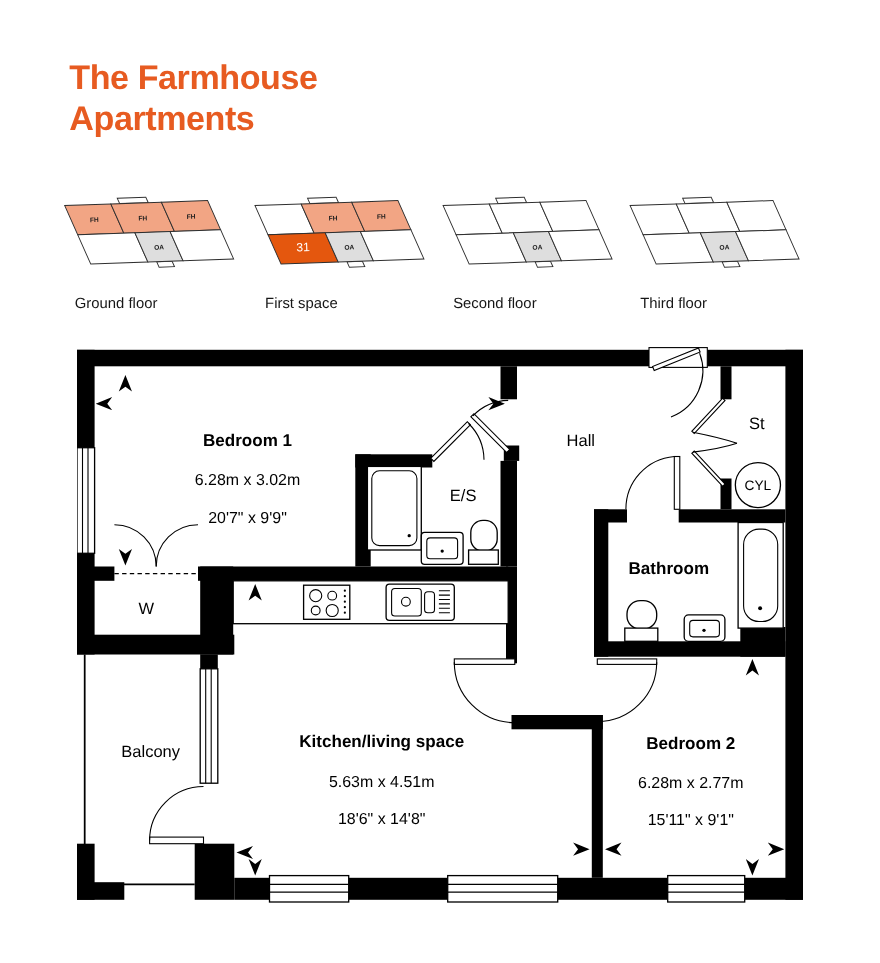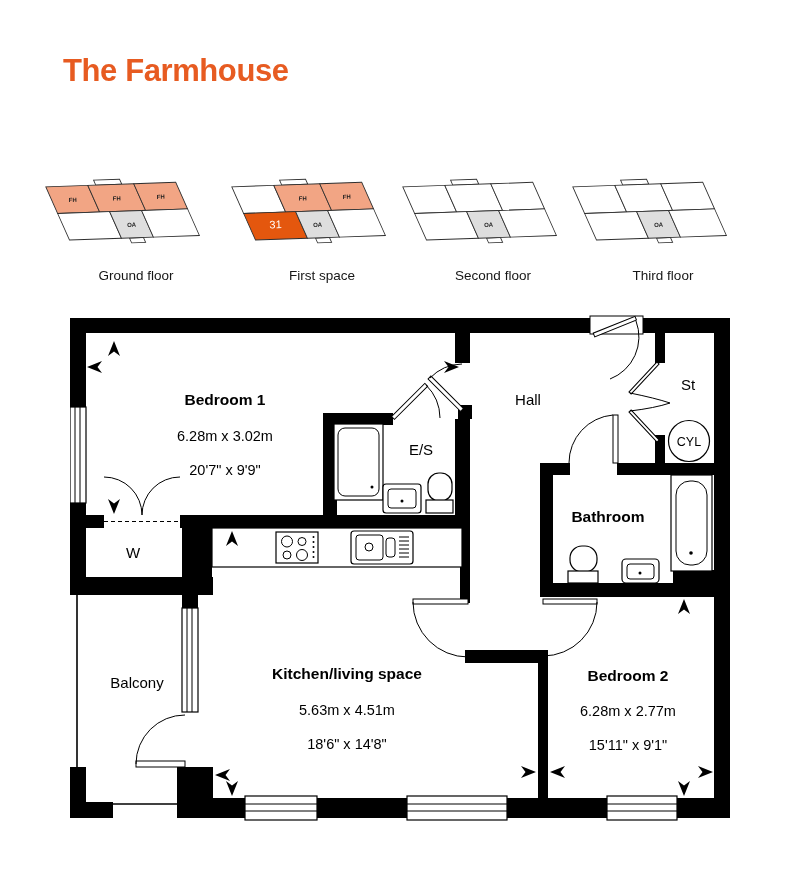--- a/index.html
+++ b/index.html
@@ -1,24 +1,24 @@
 <!DOCTYPE html>
 <html style="--accent: #E75B21; --avail: #F2A584; --selected: #E4570E; --core: #DEDEDE;"><head>
 <meta charset="utf-8">
 <style>
   html,body{margin:0;padding:0;background:#ffffff;}
   .canvas{position:relative;width:792px;height:875px;background:#fff;overflow:hidden;
-          font-family:"Liberation Sans", sans-serif;text-align:center;}
+          font-family:"Liberation Sans", sans-serif;}
   .title{position:absolute;left:63px;top:52px;margin:0;
          font-size:31px;line-height:37px;font-weight:700;letter-spacing:-0.4px;
          color:var(--accent,#E75B21);}
   .floor-row{position:absolute;left:0;top:172px;width:800px;height:112px;}
   .floor-opt{position:absolute;width:178px;cursor:pointer;}
   .floor-opt .lbl{font-size:13.5px;color:#161616;margin-top:0;padding-left:16px;}
-  .f-ground{left:39px;top:0;}
+  .f-ground{left:52px;top:0;}
   .f-first{left:225px;top:0;}
   .f-second{left:396px;top:0;}
   .f-third{left:566px;top:0;}
   .plan{position:absolute;left:70px;top:315px;width:660px;height:510px;}
   svg{display:block;font-family:"Liberation Sans", sans-serif;}
   .thumb{overflow:visible;}
   .t-unit{stroke:#2f2f2f;stroke-width:0.9;fill:#ffffff;}
   .t-avail{fill:var(--avail,#F2A584);}
   .t-sel{fill:var(--selected,#E4570E);}
   .t-core{fill:var(--core,#DEDEDE);}
@@ -35,21 +35,21 @@
   .room-dim{font-size:14.5px;fill:#000;text-anchor:middle;}
   .room-tag{font-size:15px;fill:#000;text-anchor:middle;}
   .cyl-tag{font-size:12.5px;fill:#000;text-anchor:middle;}
   .dash{stroke:#000;stroke-width:1;stroke-dasharray:4 3;}
 </style>
 </head>
 <body>
 
 <div class="canvas">
 
-  <h1 class="title"><span>The Farmhouse</span><br></h1>
+  <h1 class="title"><span>The Farmhouse</span><br><span>Apartments</span></h1>
 
   <div class="floor-row">
 
     <div class="floor-opt f-ground">
       <svg class="thumb" width="178" height="96" viewBox="0 0 178 96">
         <g transform="rotate(-2 89 48)">
           <g transform="translate(8,12) skewX(22)">
             <rect class="t-unit" x="50" y="-5" width="26" height="5"></rect>
             <rect class="t-unit" x="60" y="54" width="14" height="5"></rect>
             <rect class="t-unit t-avail" x="0" y="0" width="42" height="27"></rect>

